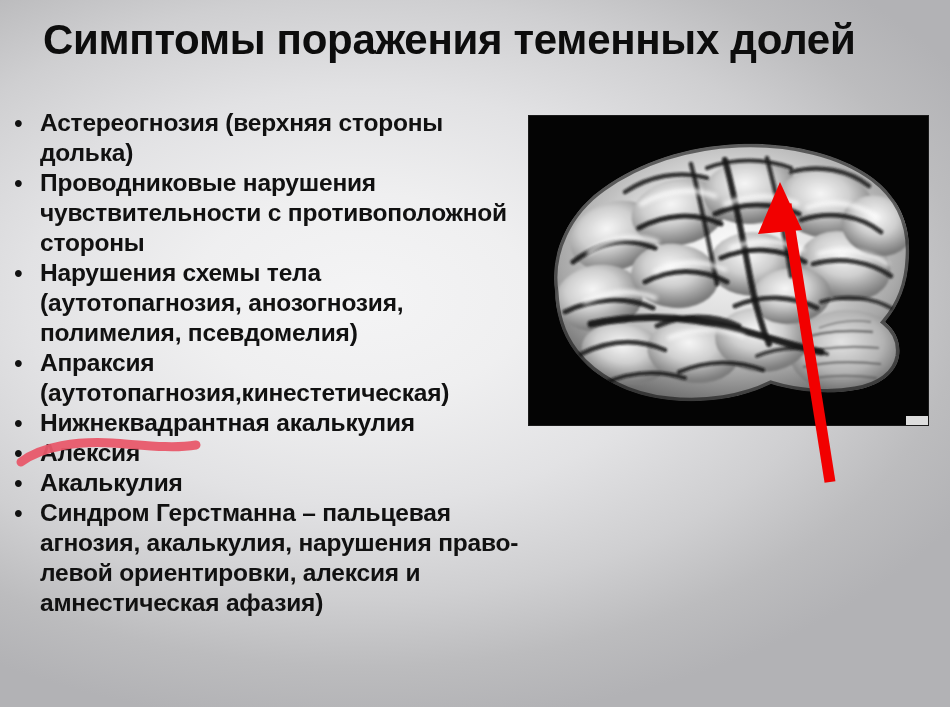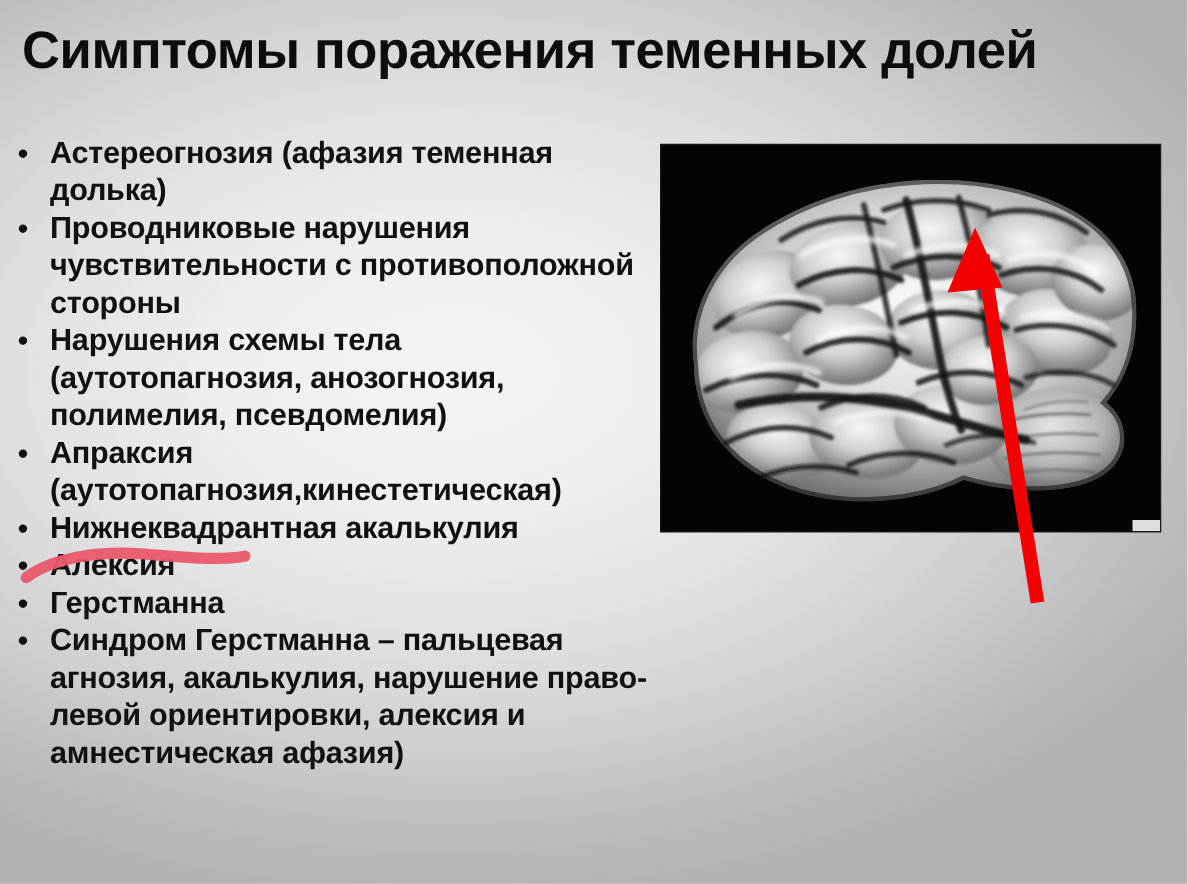--- a/index.html
+++ b/index.html
@@ -29,27 +29,28 @@
         #d2d2d4 55%, #c2c2c4 78%, #b6b6b9 100%);
     overflow: hidden;
   }
 
   
   #title {
     position: absolute;
     left: 0;
     top: 16px;
     width: 830px;
-    text-align: right;
+    text-align: left;
     font-size: 42px;
     font-weight: bold;
     color: #0d0d0d;
     letter-spacing: -0.3px;
     line-height: 48px;
     white-space: nowrap;
+    padding-left: 43px;
   }
 
   
   #bullets {
     position: absolute;
     left: 10px;
     top: 108px;
     width: 515px;
   }
   .bullet-row {
@@ -129,21 +130,21 @@
 <body>
 
 <div id="slide">
 
   <div id="title">Симптомы поражения теменных долей</div>
 
   <div id="bullets">
 
     <div class="bullet-row">
       <span class="bullet-dot">•</span>
-      <span class="bullet-text">Астереогнозия (афазия теменная долька)</span>
+      <span class="bullet-text">Астереогнозия (верхняя стороны долька)</span>
     </div>
 
     <div class="bullet-row">
       <span class="bullet-dot">•</span>
       <span class="bullet-text">Проводниковые нарушения чувствительности с противоположной стороны</span>
     </div>
 
     <div class="bullet-row">
       <span class="bullet-dot">•</span>
       <span class="bullet-text">Нарушения схемы тела (аутотопагнозия, анозогнозия, полимелия, псевдомелия)</span>
@@ -159,26 +160,26 @@
       <span class="bullet-text">Нижнеквадрантная акалькулия</span>
     </div>
 
     <div class="bullet-row">
       <span class="bullet-dot">•</span>
       <span class="bullet-text">Алексия</span>
     </div>
 
     <div class="bullet-row">
       <span class="bullet-dot">•</span>
-      <span class="bullet-text">Герстманна</span>
-    </div>
-
-    <div class="bullet-row">
-      <span class="bullet-dot">•</span>
-      <span class="bullet-text">Синдром Герстманна – пальцевая агнозия, акалькулия, нарушение право-левой ориентировки, алексия и амнестическая афазия)</span>
+      <span class="bullet-text">Акалькулия</span>
+    </div>
+
+    <div class="bullet-row">
+      <span class="bullet-dot">•</span>
+      <span class="bullet-text">Синдром Герстманна – пальцевая агнозия, акалькулия, нарушения право-левой ориентировки, алексия и амнестическая афазия)</span>
     </div>
 
   </div>
 
   <div id="brain-figure">
     <svg id="brain-photo" viewBox="0 0 399 309" preserveAspectRatio="none">
       <defs>
         <radialGradient id="gyrLight" cx="50%" cy="40%" r="62%">
           <stop offset="0%" stop-color="#fbfbfb"></stop>
           <stop offset="45%" stop-color="#dedede"></stop>

